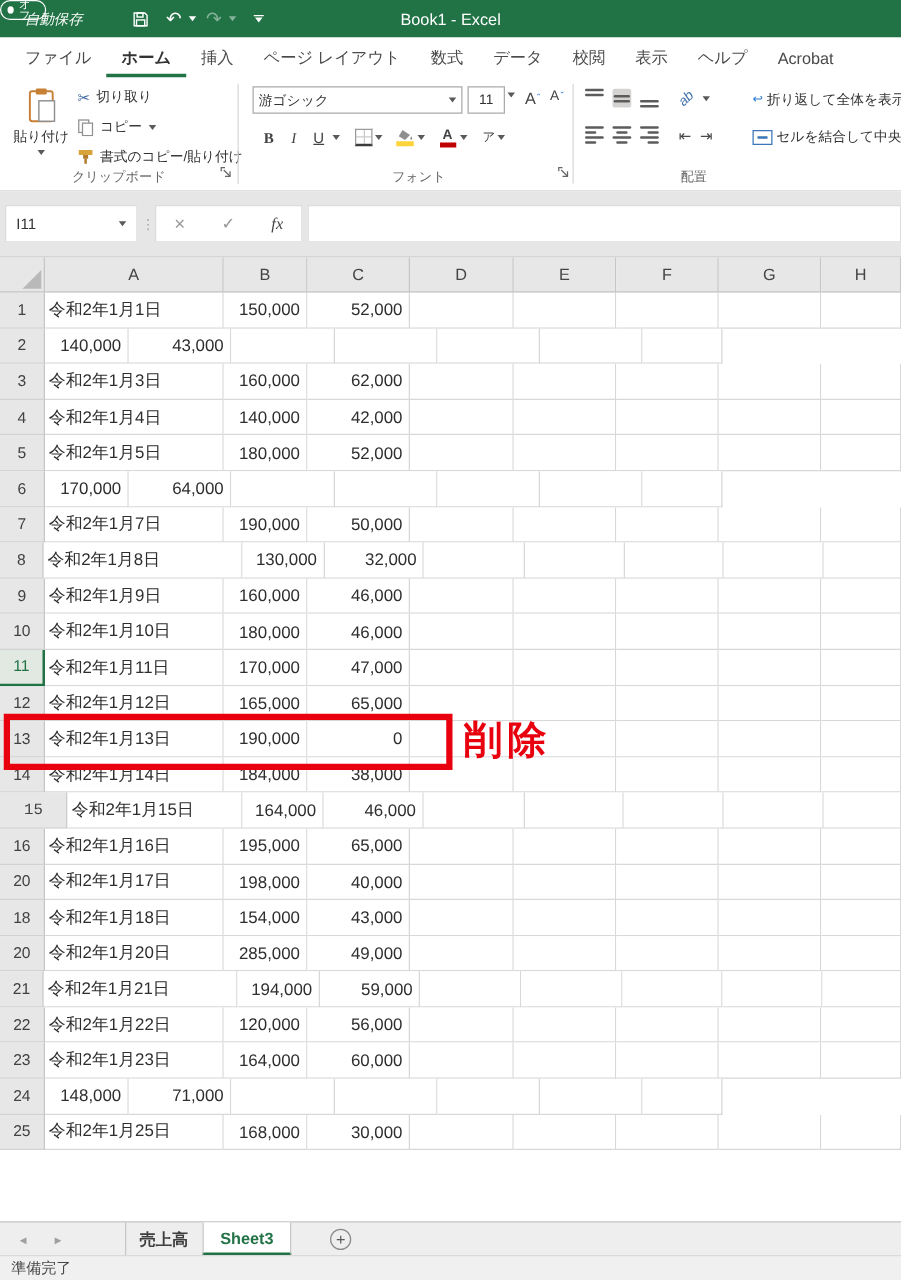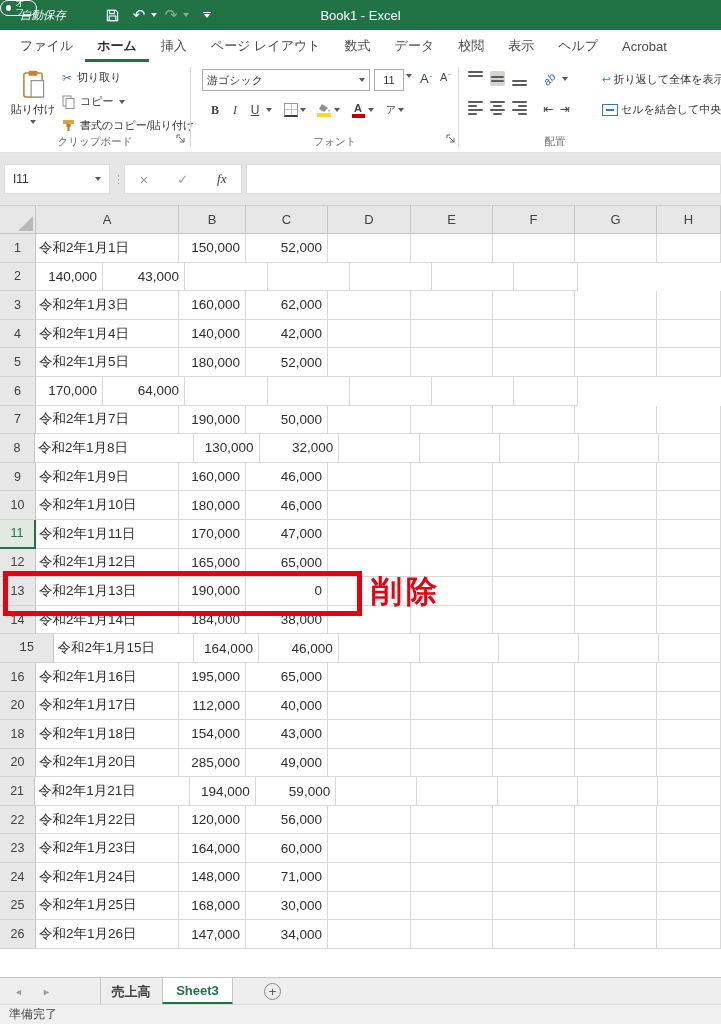--- a/index.html
+++ b/index.html
@@ -504,21 +504,21 @@
         <div class="gc num" style="width: 82px;">65,000</div>
         <div class="gc" style="width: 83px;"></div>
         <div class="gc" style="width: 82px;"></div>
         <div class="gc" style="width: 82px;"></div>
         <div class="gc" style="width: 82px;"></div>
         <div class="gc" style="width: 64px;"></div>
       </div>
       <div class="grow">
         <div class="grh" style="width: 36px;">20</div>
         <div class="gc date" style="width: 143px;">令和2年1月17日</div>
-        <div class="gc num" style="width: 67px;">112,000</div>
+        <div class="gc num" style="width: 67px;">198,000</div>
         <div class="gc num" style="width: 82px;">40,000</div>
         <div class="gc" style="width: 83px;"></div>
         <div class="gc" style="width: 82px;"></div>
         <div class="gc" style="width: 82px;"></div>
         <div class="gc" style="width: 82px;"></div>
         <div class="gc" style="width: 64px;"></div>
       </div>
       <div class="grow">
         <div class="grh" style="width: 36px;">18</div>
         <div class="gc date" style="width: 143px;">令和2年1月18日</div>
@@ -569,45 +569,33 @@
         <div class="gc num" style="width: 67px;">164,000</div>
         <div class="gc num" style="width: 82px;">60,000</div>
         <div class="gc" style="width: 83px;"></div>
         <div class="gc" style="width: 82px;"></div>
         <div class="gc" style="width: 82px;"></div>
         <div class="gc" style="width: 82px;"></div>
         <div class="gc" style="width: 64px;"></div>
       </div>
       <div class="grow">
         <div class="grh" style="width: 36px;">24</div>
-        <div class="gc date" style="width: 143px;">令和2年1月24日</div>
         <div class="gc num" style="width: 67px;">148,000</div>
         <div class="gc num" style="width: 82px;">71,000</div>
         <div class="gc" style="width: 83px;"></div>
         <div class="gc" style="width: 82px;"></div>
         <div class="gc" style="width: 82px;"></div>
         <div class="gc" style="width: 82px;"></div>
         <div class="gc" style="width: 64px;"></div>
       </div>
       <div class="grow">
         <div class="grh" style="width: 36px;">25</div>
         <div class="gc date" style="width: 143px;">令和2年1月25日</div>
         <div class="gc num" style="width: 67px;">168,000</div>
         <div class="gc num" style="width: 82px;">30,000</div>
-        <div class="gc" style="width: 83px;"></div>
-        <div class="gc" style="width: 82px;"></div>
-        <div class="gc" style="width: 82px;"></div>
-        <div class="gc" style="width: 82px;"></div>
-        <div class="gc" style="width: 64px;"></div>
-      </div>
-      <div class="grow">
-        <div class="grh" style="width: 36px;">26</div>
-        <div class="gc date" style="width: 143px;">令和2年1月26日</div>
-        <div class="gc num" style="width: 67px;">147,000</div>
-        <div class="gc num" style="width: 82px;">34,000</div>
         <div class="gc" style="width: 83px;"></div>
         <div class="gc" style="width: 82px;"></div>
         <div class="gc" style="width: 82px;"></div>
         <div class="gc" style="width: 82px;"></div>
         <div class="gc" style="width: 64px;"></div>
       </div>
     </div>
 
   <div class="redbox"></div>
   <div class="del-label">削除</div>

